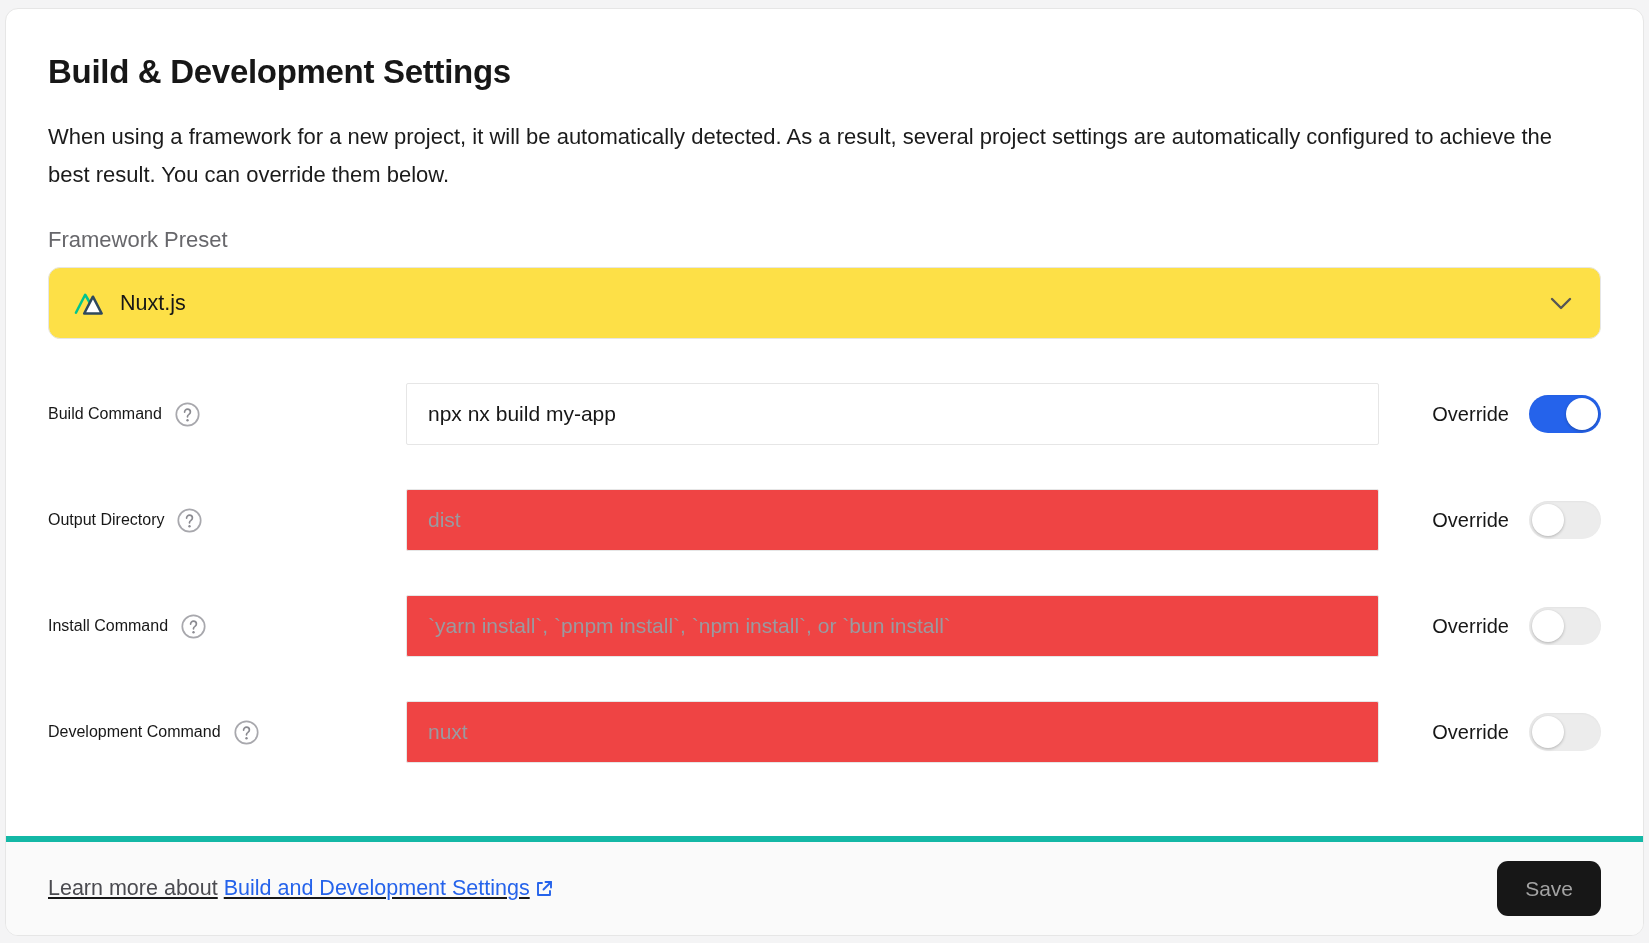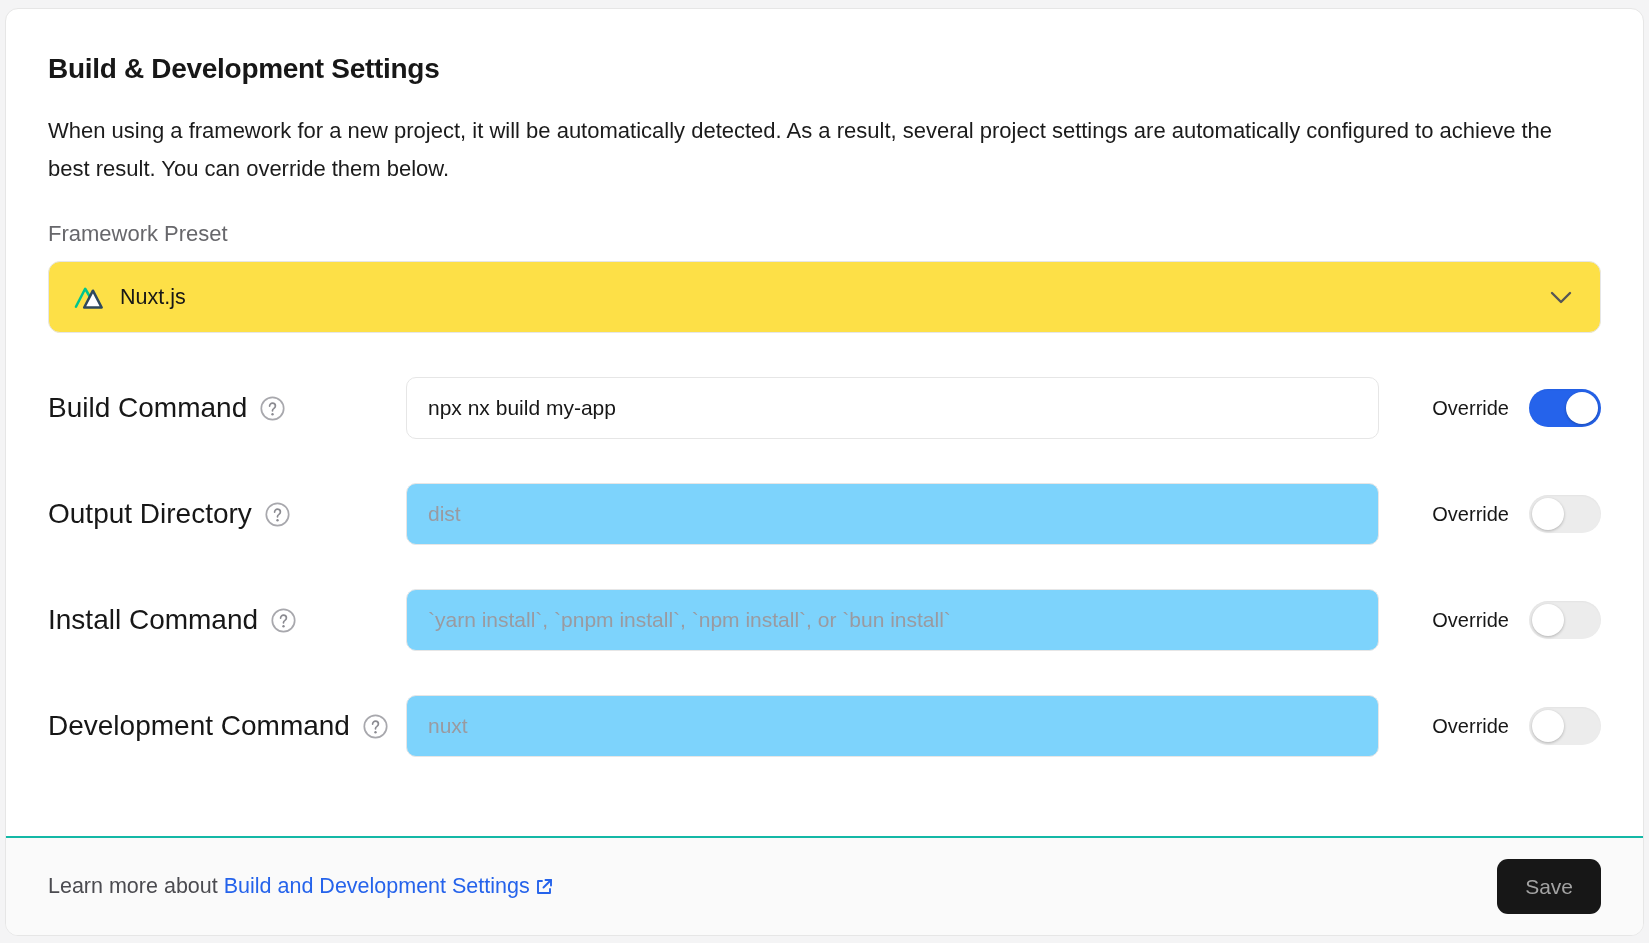--- a/index.html
+++ b/index.html
@@ -17,21 +17,21 @@
     background:#ffffff;
     border:1px solid var(--card-border,#e6e6e6);
     border-radius:13px;
     display:flex;
     flex-direction:column;
     overflow:hidden;
   }
   .card-body { padding:44px 42px 0 42px; flex:1; }
 
   .page-title {
-    font-size:28px;
+    font-size:33px;
     font-weight:700;
     letter-spacing:-0.3px;
     color:#171717;
   }
   .page-desc {
     margin-top:27px;
     font-size:22px;
     line-height:38px;
     color:#1b1b1b;
     max-width:1505px;
@@ -69,41 +69,41 @@
     margin-bottom:44px;
   }
   .row-label-col {
     width:358px;
     display:flex;
     align-items:center;
     gap:13px;
     flex:none;
   }
   .row-label {
-    font-size:28px;
+    font-size:16px;
     font-weight:500;
     color:#171717;
   }
   .help-icon { flex:none; display:flex; cursor:pointer; }
 
   .row-input-col { flex:1; }
   .text-input {
     width:100%;
     height:62px;
     border:1px solid var(--card-border,#e6e6e6);
-    border-radius:10px;
+    border-radius:2px;
     padding:0 21px;
     font-size:21px;
     font-family:"Liberation Sans","DejaVu Sans",sans-serif;
     color:#171717;
     background:#fff;
     outline:none;
   }
   .text-input::placeholder { color:#9a9aa0; opacity:1; }
-  .text-input[disabled] { background:#7dd3fc; }
+  .text-input[disabled] { background:#ef4444; }
 
   .row-override-col {
     width:222px;
     flex:none;
     display:flex;
     align-items:center;
     justify-content:flex-end;
     gap:20px;
   }
   .override-label {
@@ -129,25 +129,26 @@
     background:#fff;
     box-shadow:0 1px 3px rgba(0,0,0,0.25);
     transition:left .15s;
   }
   .toggle.on { background:var(--toggle-on,#2563eb); }
   .toggle.on .knob { left:37px; }
 
   .card-footer {
     height:99px;
     background:#fafafa;
-    border-top:2px solid #14b8a6;
+    border-top:6px solid #14b8a6;
     display:flex;
     align-items:center;
     justify-content:space-between;
     padding:0 42px;
+    text-decoration:underline;
   }
   .footer-text {
     font-size:21.5px;
     color:#4b4b50;
     display:flex;
     align-items:center;
     gap:6px;
   }
   .footer-link {
     color:var(--accent-blue,#2563eb);

